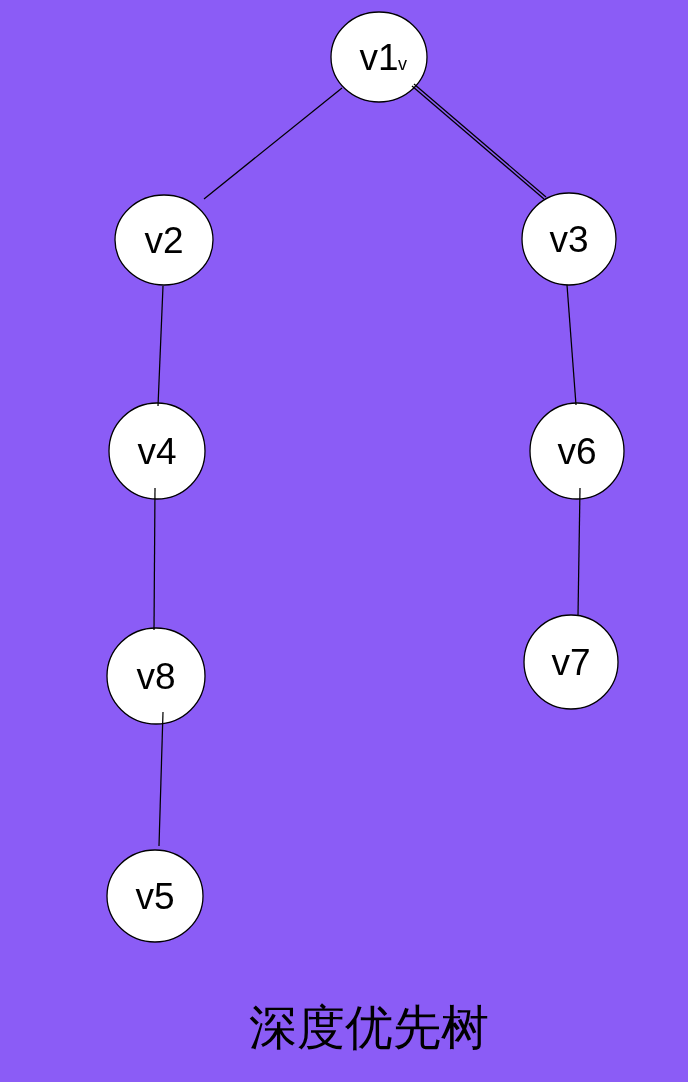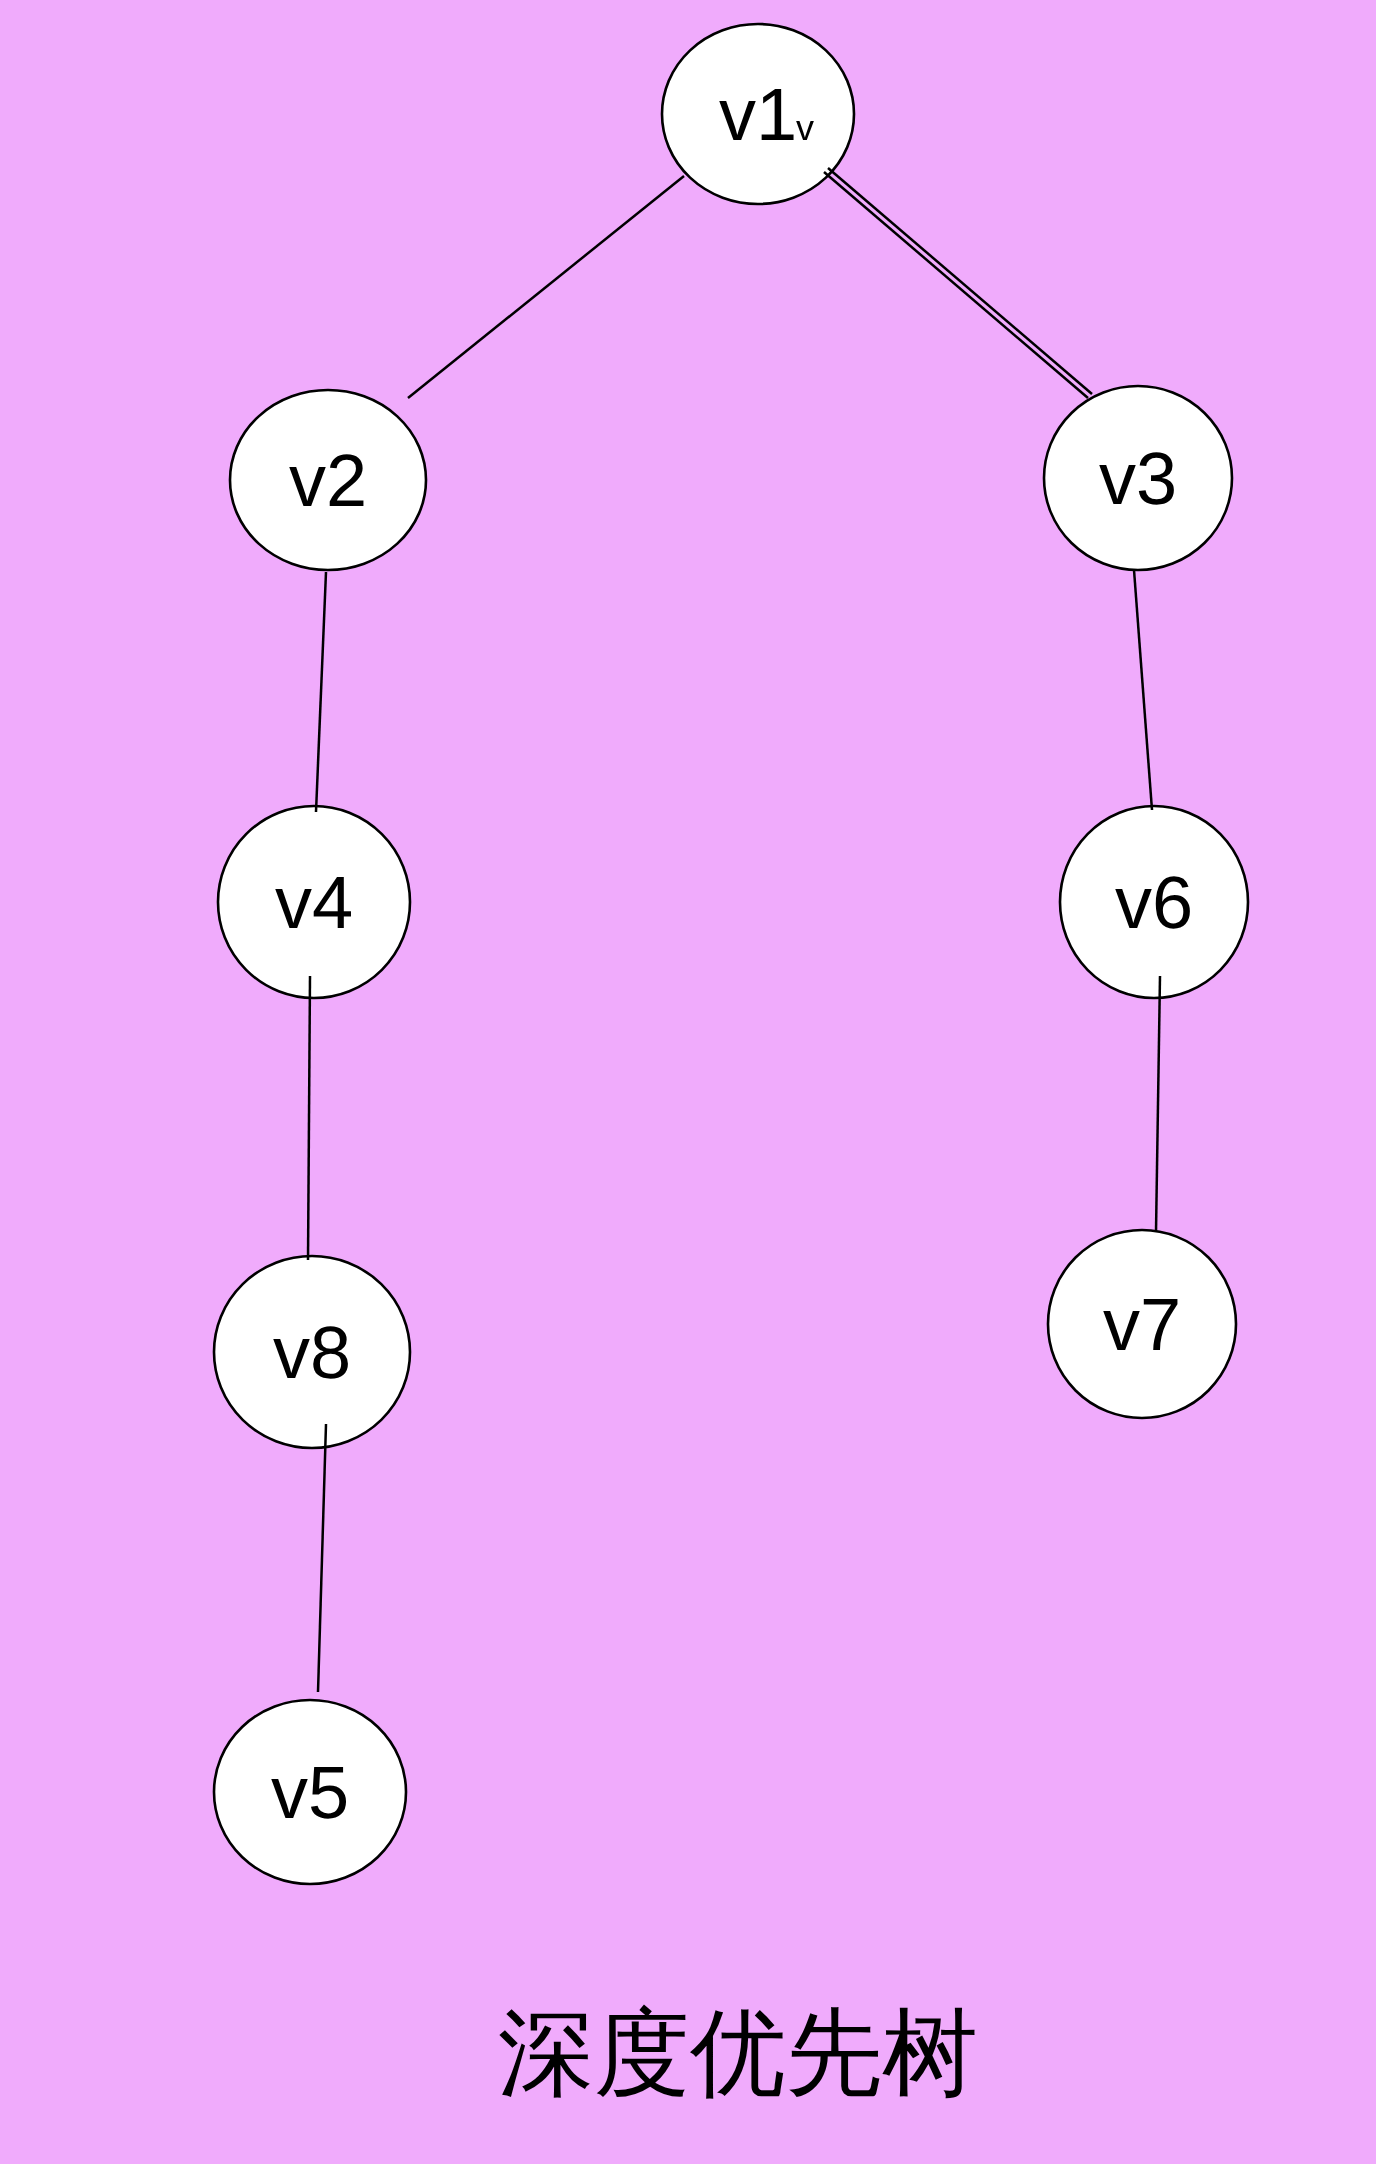--- a/index.html
+++ b/index.html
@@ -4,21 +4,21 @@
 <style>
   html, body {
     margin: 0;
     padding: 0;
     background: #ffffff;
   }
   .stage {
     position: relative;
     width: 688px;
     height: 1082px;
-    background: #f0abfc;
+    background: #8b5cf6;
     overflow: hidden;
     font-family: "Liberation Sans", sans-serif;
   }
   svg { display: block; }
   .node-circle {
     fill: #ffffff;
     stroke: #000000;
     stroke-width: 1.3;
   }
   .edge {

